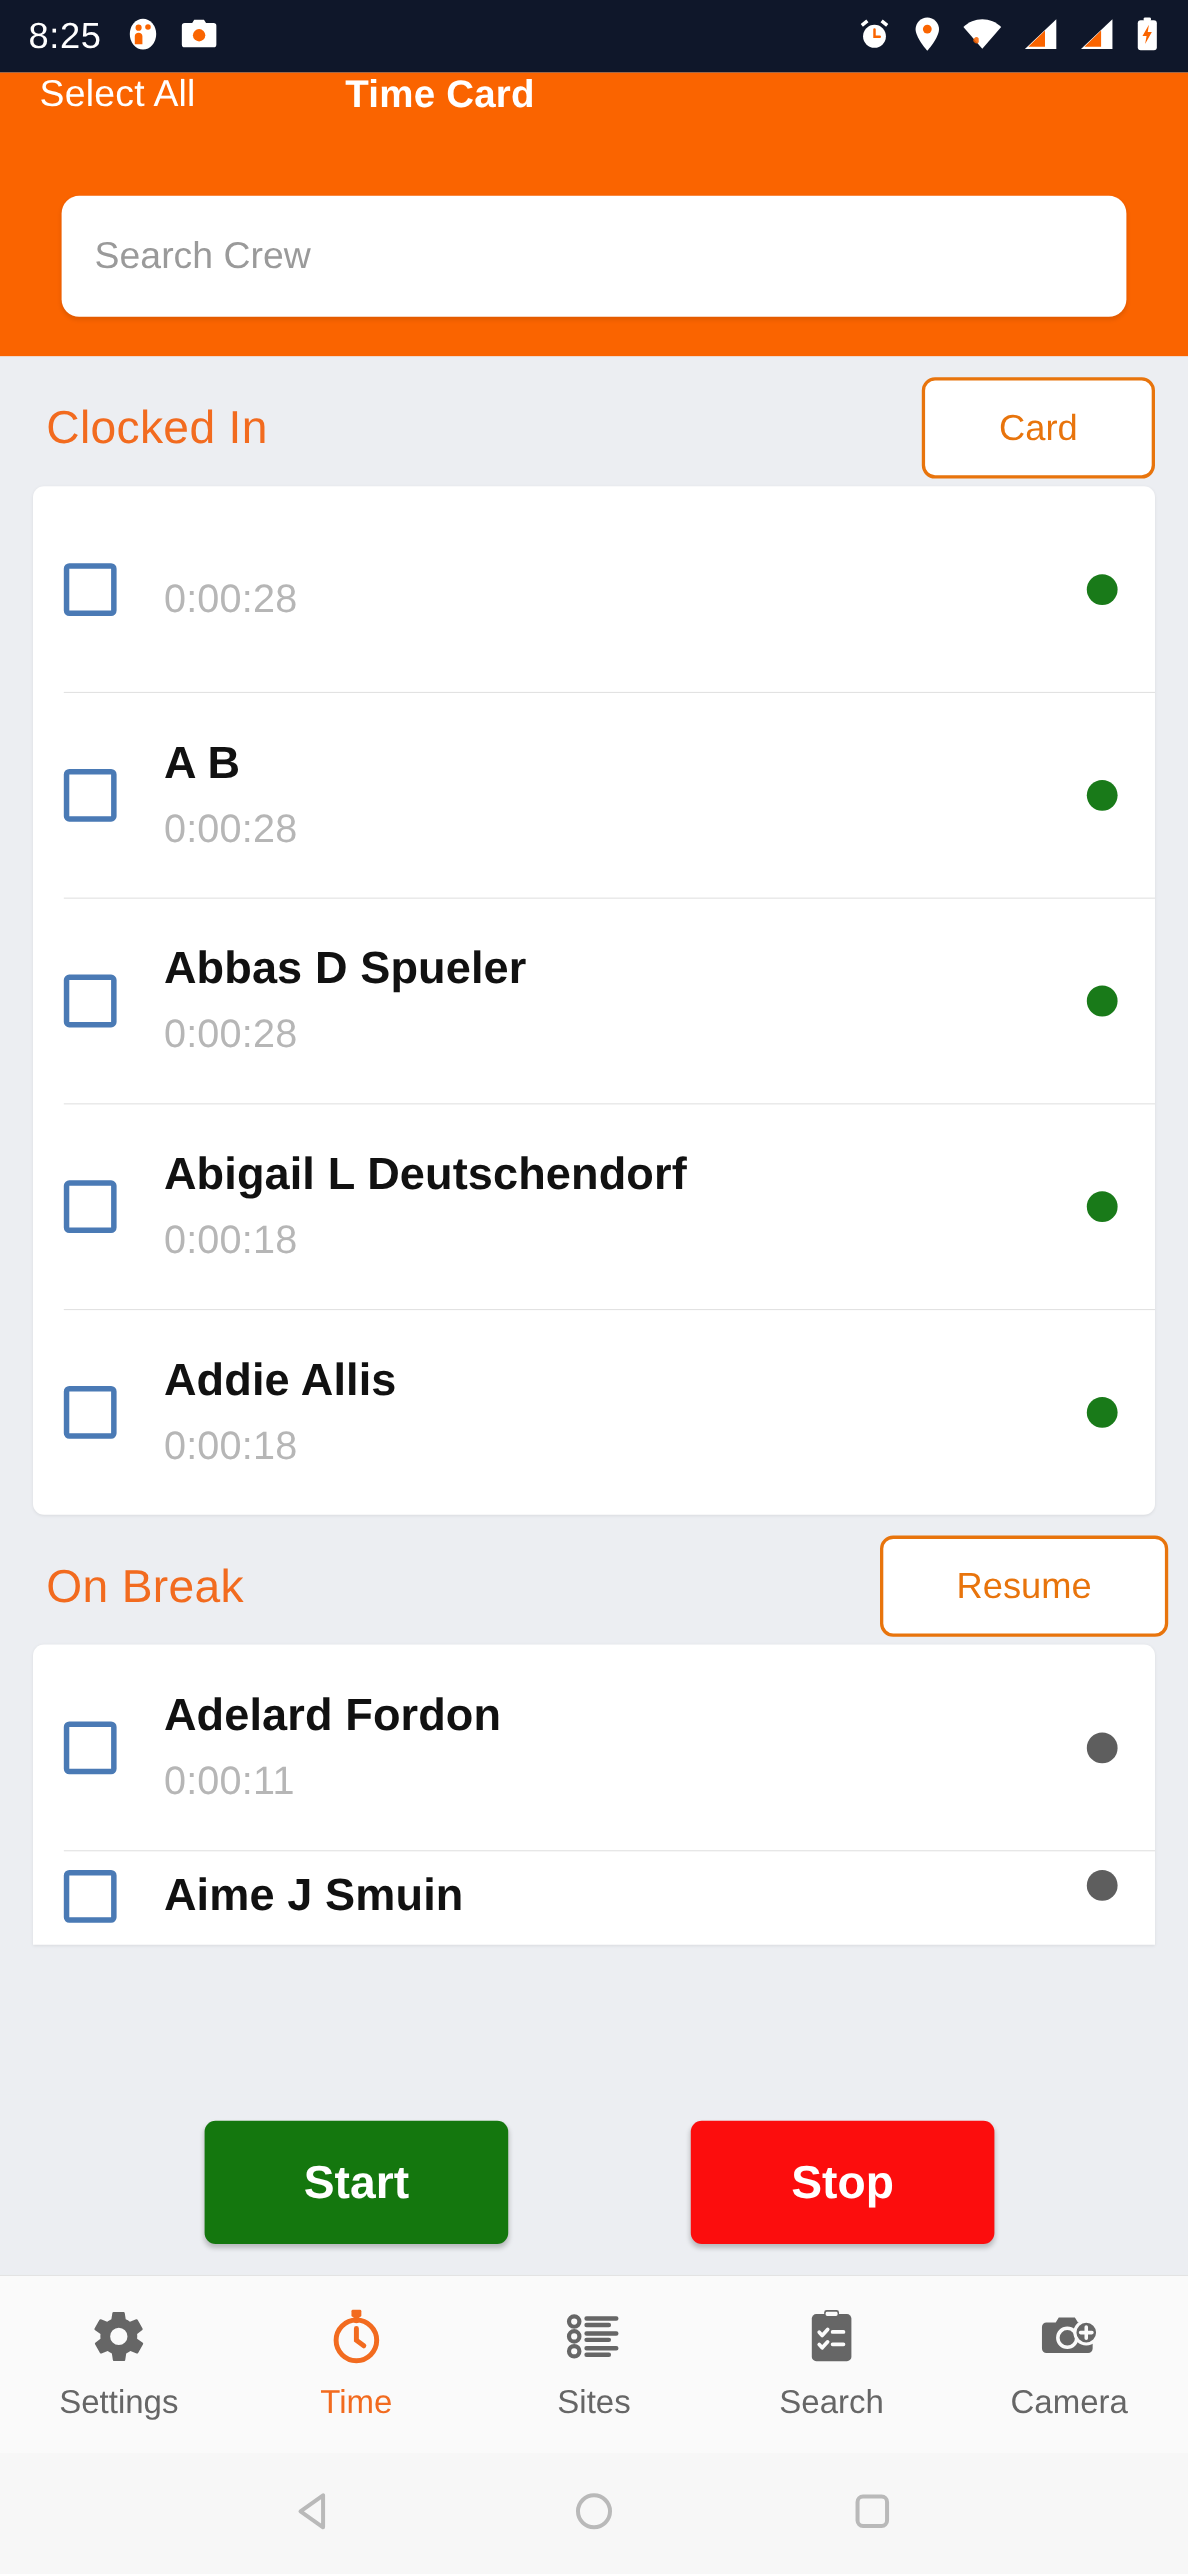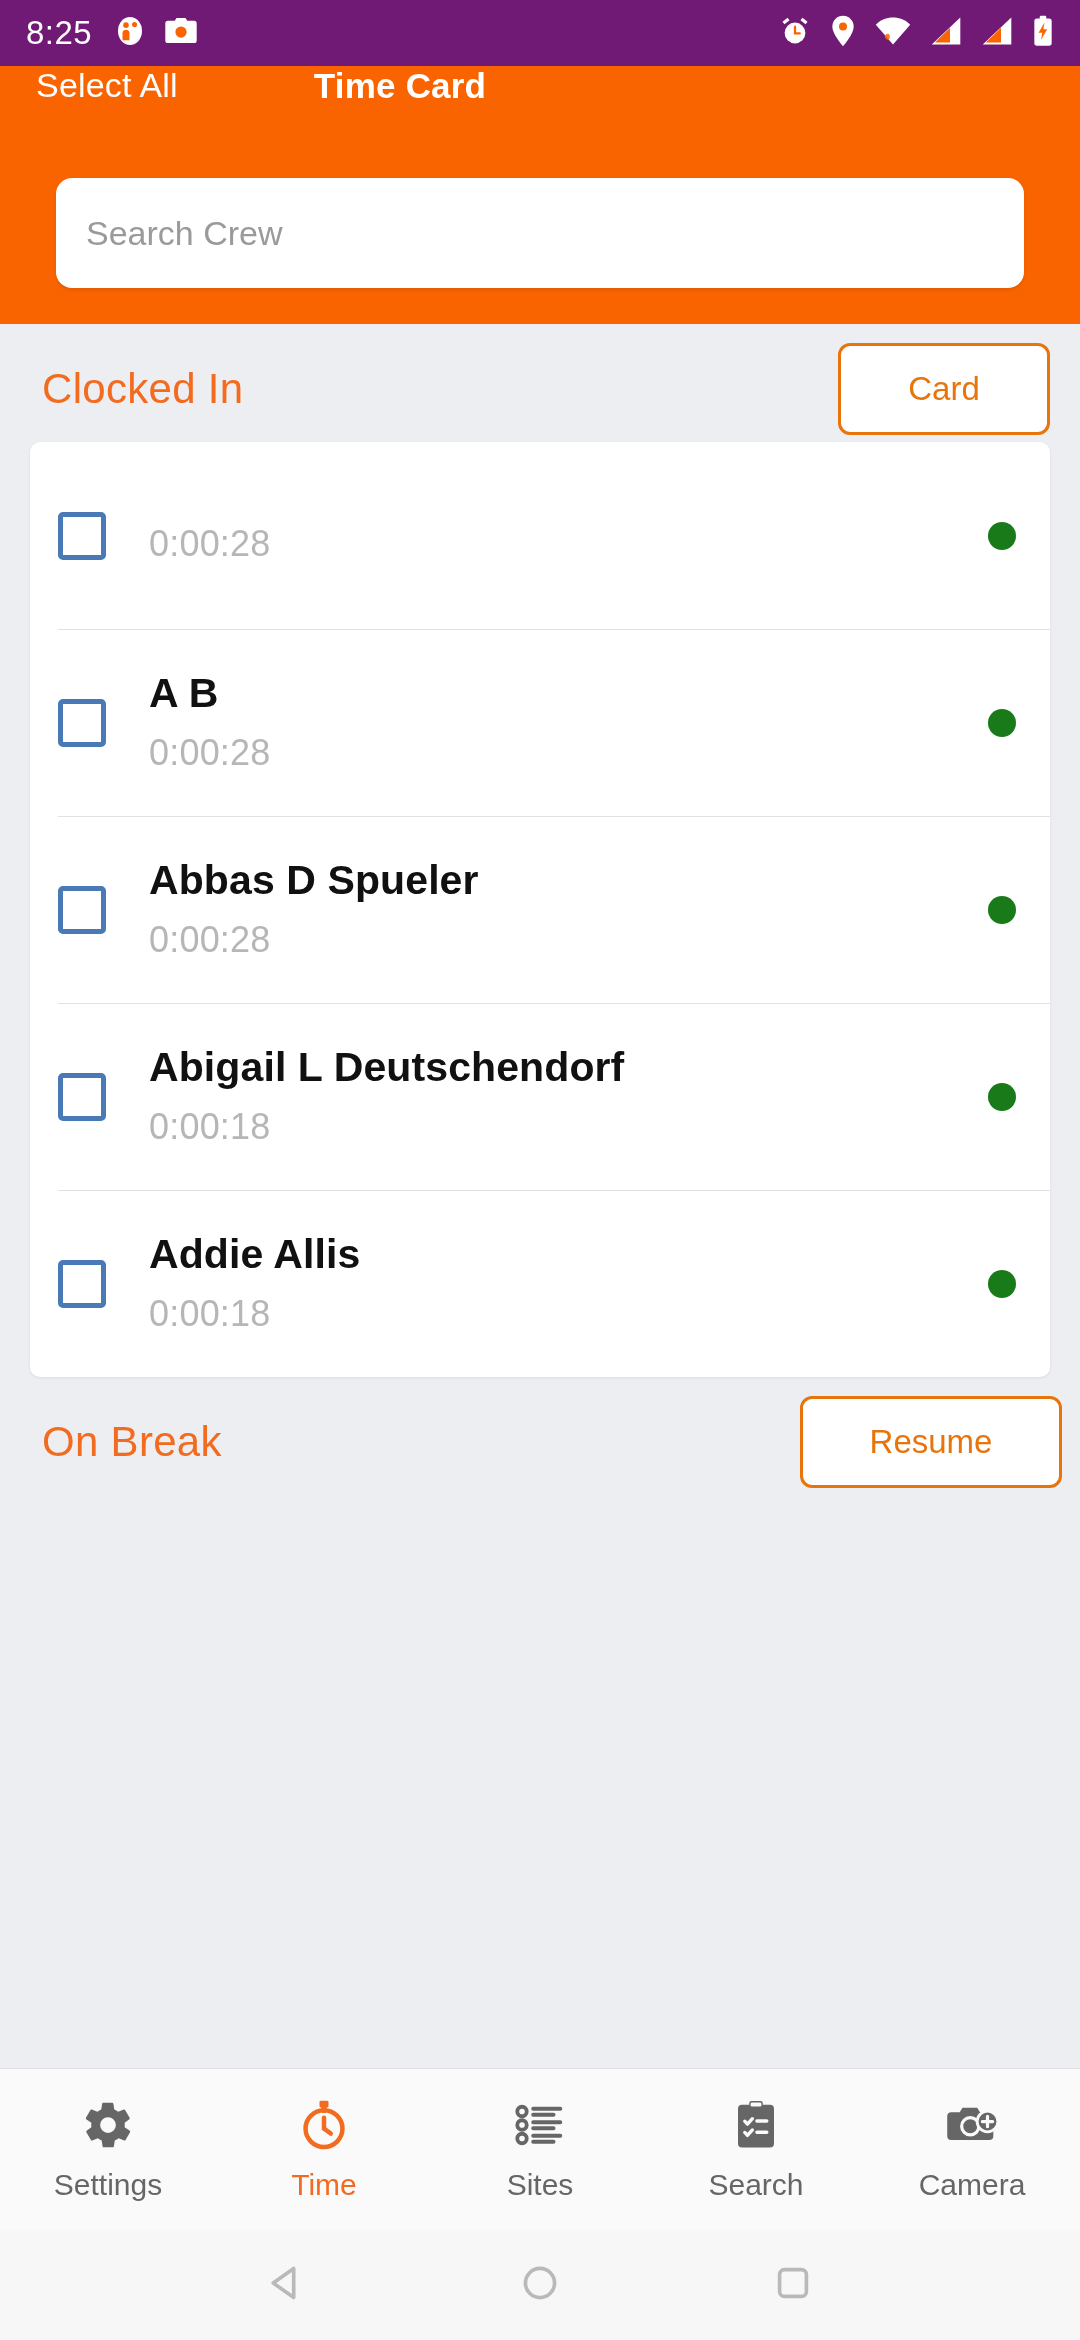--- a/index.html
+++ b/index.html
@@ -6,21 +6,21 @@
   html, body {
     width:1080px; height:2340px;
     font-family:"Liberation Sans", sans-serif;
     background:#eceef2;
     overflow:hidden;
   }
   #app { width:1080px; height:2340px; position:relative; display:flex; flex-direction:column; }
 
   
   .statusbar {
-    height:66px; background:#701a75; color:#fff;
+    height:66px; background:#0f172a; color:#fff;
     display:flex; align-items:center; padding:0 26px;
     flex:0 0 auto;
   }
   .sb-time { font-size:33px; font-weight:400; letter-spacing:0.5px; }
   .sb-left-icons { display:flex; align-items:center; gap:18px; margin-left:22px; }
   .sb-right { margin-left:auto; display:flex; align-items:center; gap:19px; }
   .sb-ic { display:block; }
 
   
   .header {
@@ -247,22 +247,43 @@
           <span class="elapsed">0:00:18</span>
         </span>
         <span class="dot green"></span>
       </div>
     </div>
 
     <div class="section-head">
       <span class="section-title">On Break</span>
       <button class="outline-btn btn-resume">Resume</button>
     </div>
-  </div>
-
+    <div class="card clipped">
+      <div class="row">
+        <span class="cbox"></span>
+        <span class="rowtext">
+          <span class="name">Adelard Fordon</span>
+          <span class="elapsed">0:00:11</span>
+        </span>
+        <span class="dot gray"></span>
+      </div>
+      <div class="row short">
+        <span class="cbox"></span>
+        <span class="rowtext">
+          <span class="name">Aime J Smuin</span>
+        </span>
+        <span class="dot gray"></span>
+      </div>
+    </div>
+  </div>
+
+  <div class="actions">
+    <button class="act-btn btn-start">Start</button>
+    <button class="act-btn btn-stop">Stop</button>
+  </div>
 
   <div class="bottomnav">
     <div class="navitem">
       <span>
         <svg width="54" height="54" viewBox="0 0 24 24" fill="#666">
             <path d="M19.4 13a7.8 7.8 0 0 0 0-2l2.1-1.6a.5.5 0 0 0 .1-.6l-2-3.5a.5.5 0 0 0-.6-.2l-2.5 1a7.6 7.6 0 0 0-1.7-1l-.4-2.6a.5.5 0 0 0-.5-.4h-4a.5.5 0 0 0-.5.4l-.4 2.6c-.6.3-1.2.6-1.7 1l-2.5-1a.5.5 0 0 0-.6.2l-2 3.5a.5.5 0 0 0 .1.6L4.6 11a7.8 7.8 0 0 0 0 2l-2.1 1.6a.5.5 0 0 0-.1.6l2 3.5c.1.2.4.3.6.2l2.5-1c.5.4 1.1.7 1.7 1l.4 2.6c0 .2.2.4.5.4h4c.3 0 .5-.2.5-.4l.4-2.6c.6-.3 1.2-.6 1.7-1l2.5 1c.2.1.5 0 .6-.2l2-3.5a.5.5 0 0 0-.1-.6L19.4 13zM12 15.5A3.5 3.5 0 1 1 12 8.5a3.5 3.5 0 0 1 0 7z"></path>
           </svg>
       </span>
       <span class="navlabel">Settings</span>
     </div>

